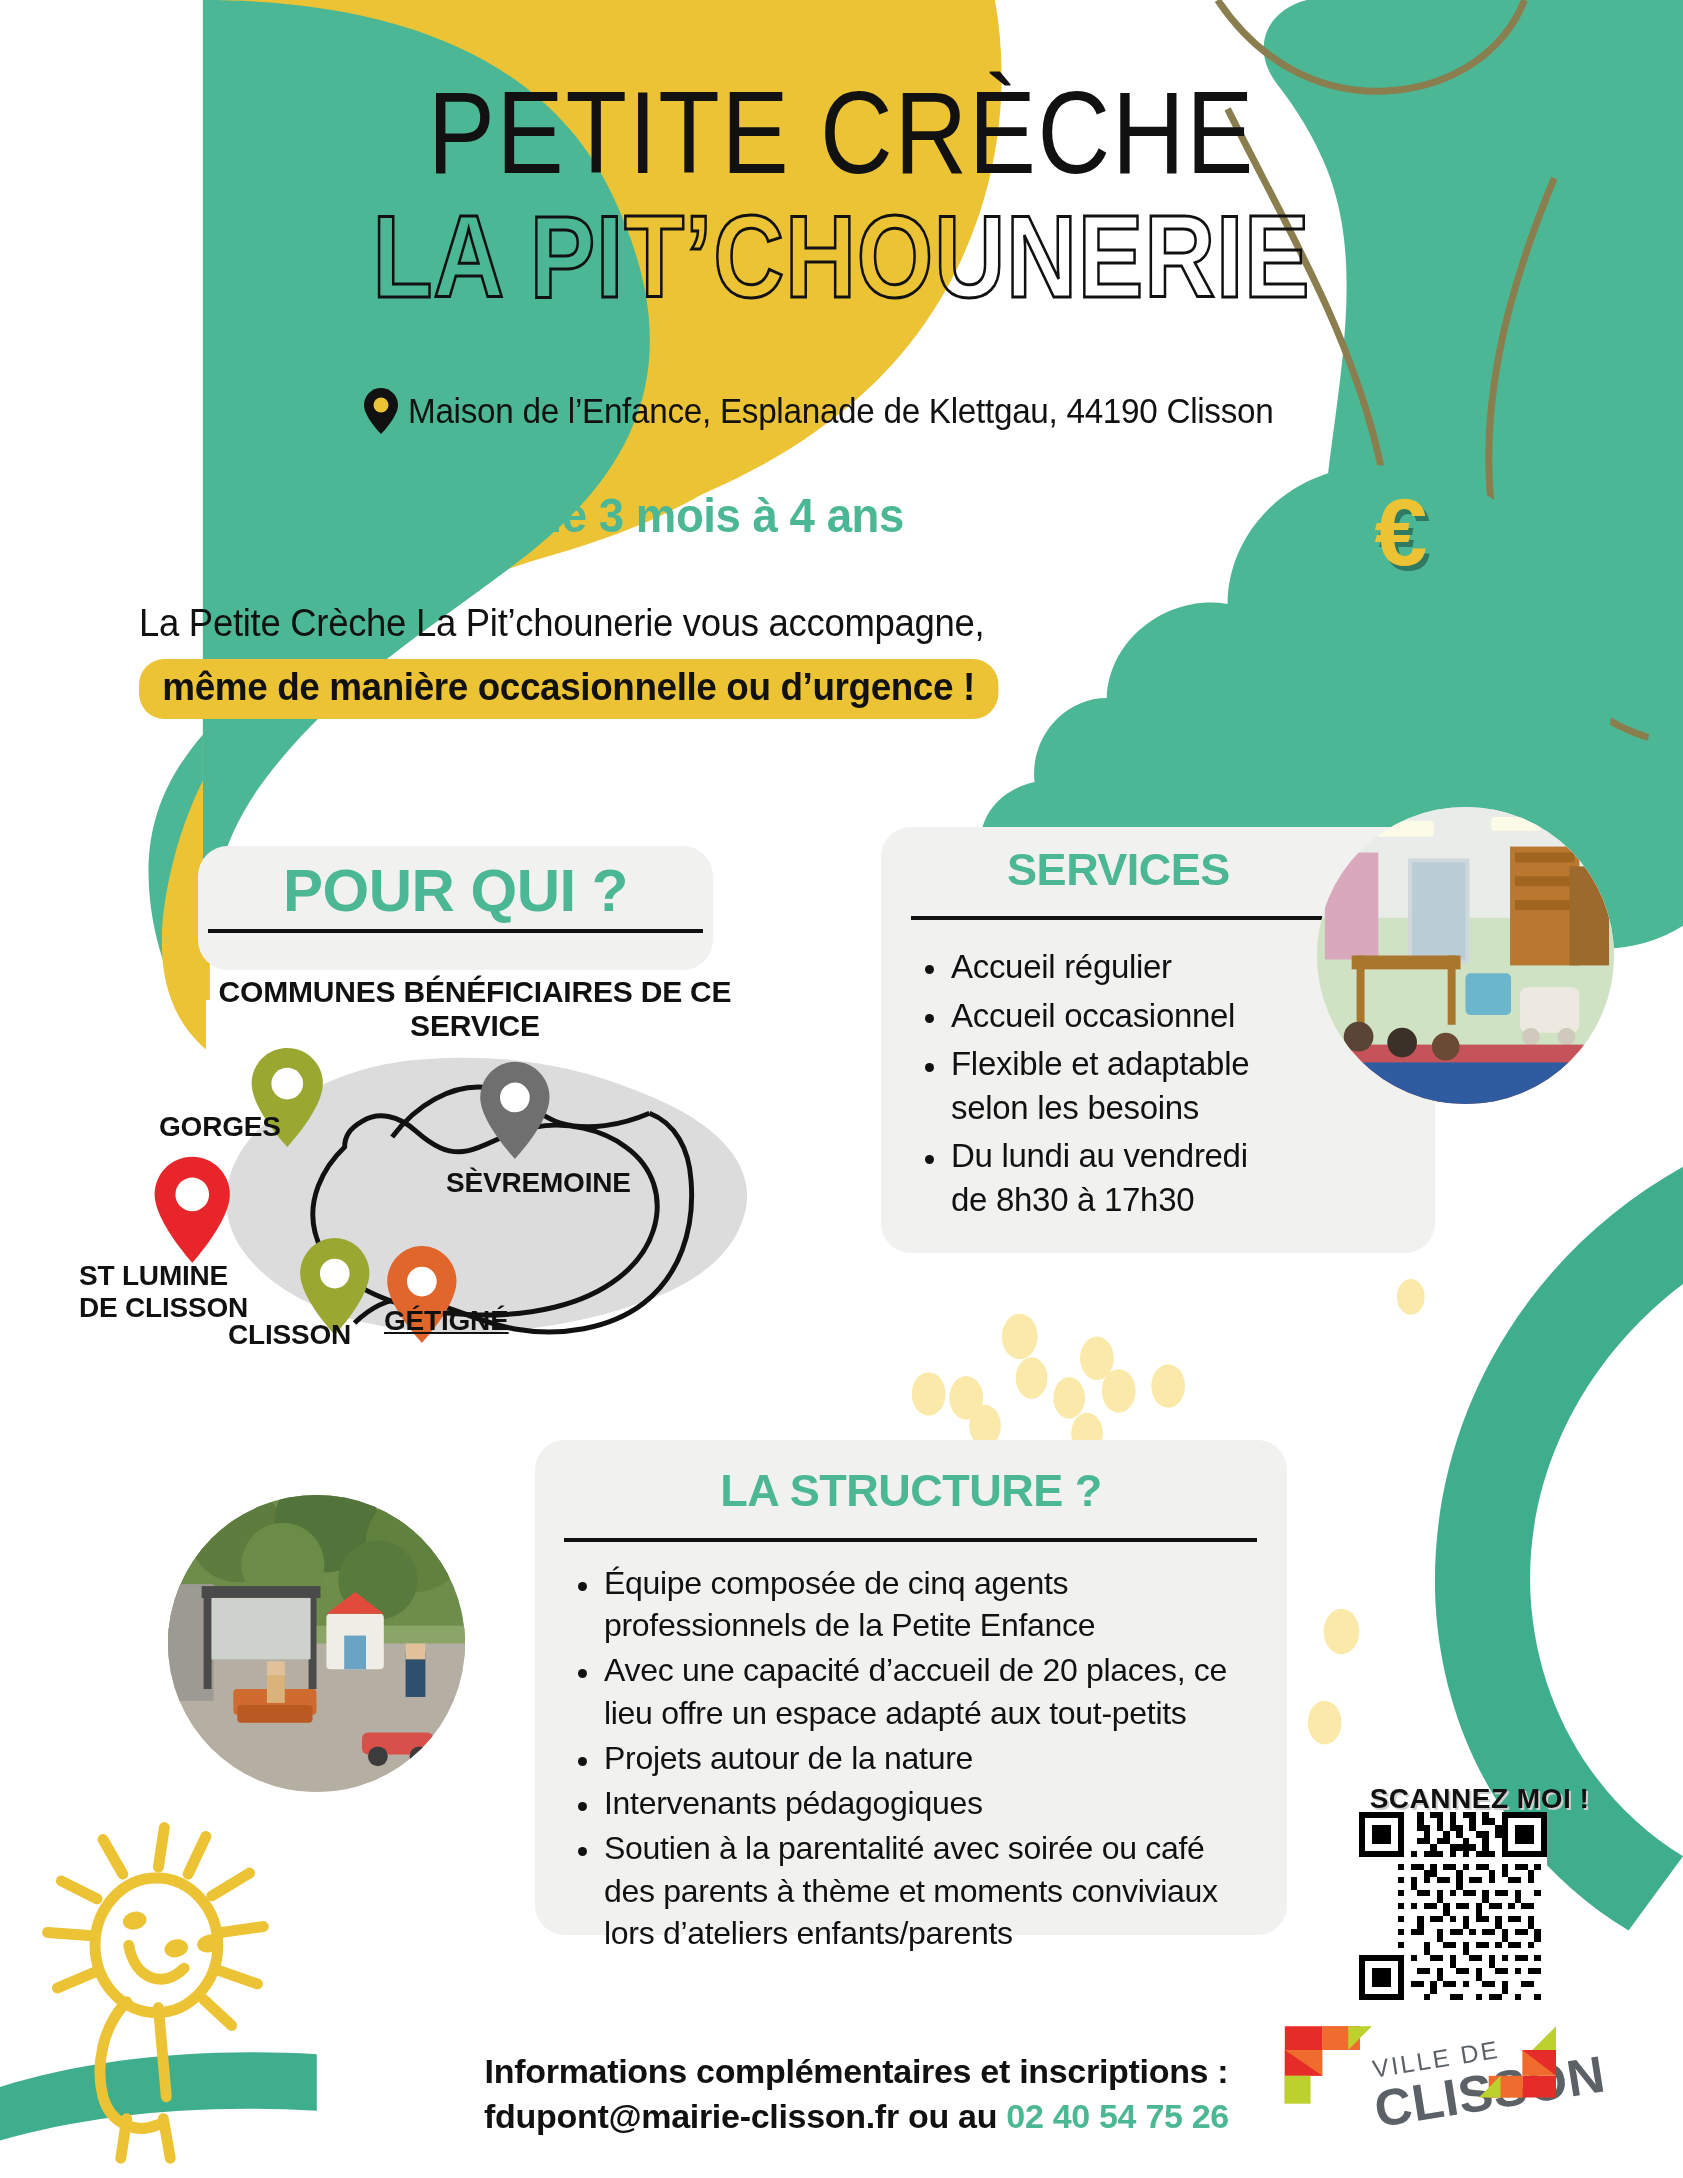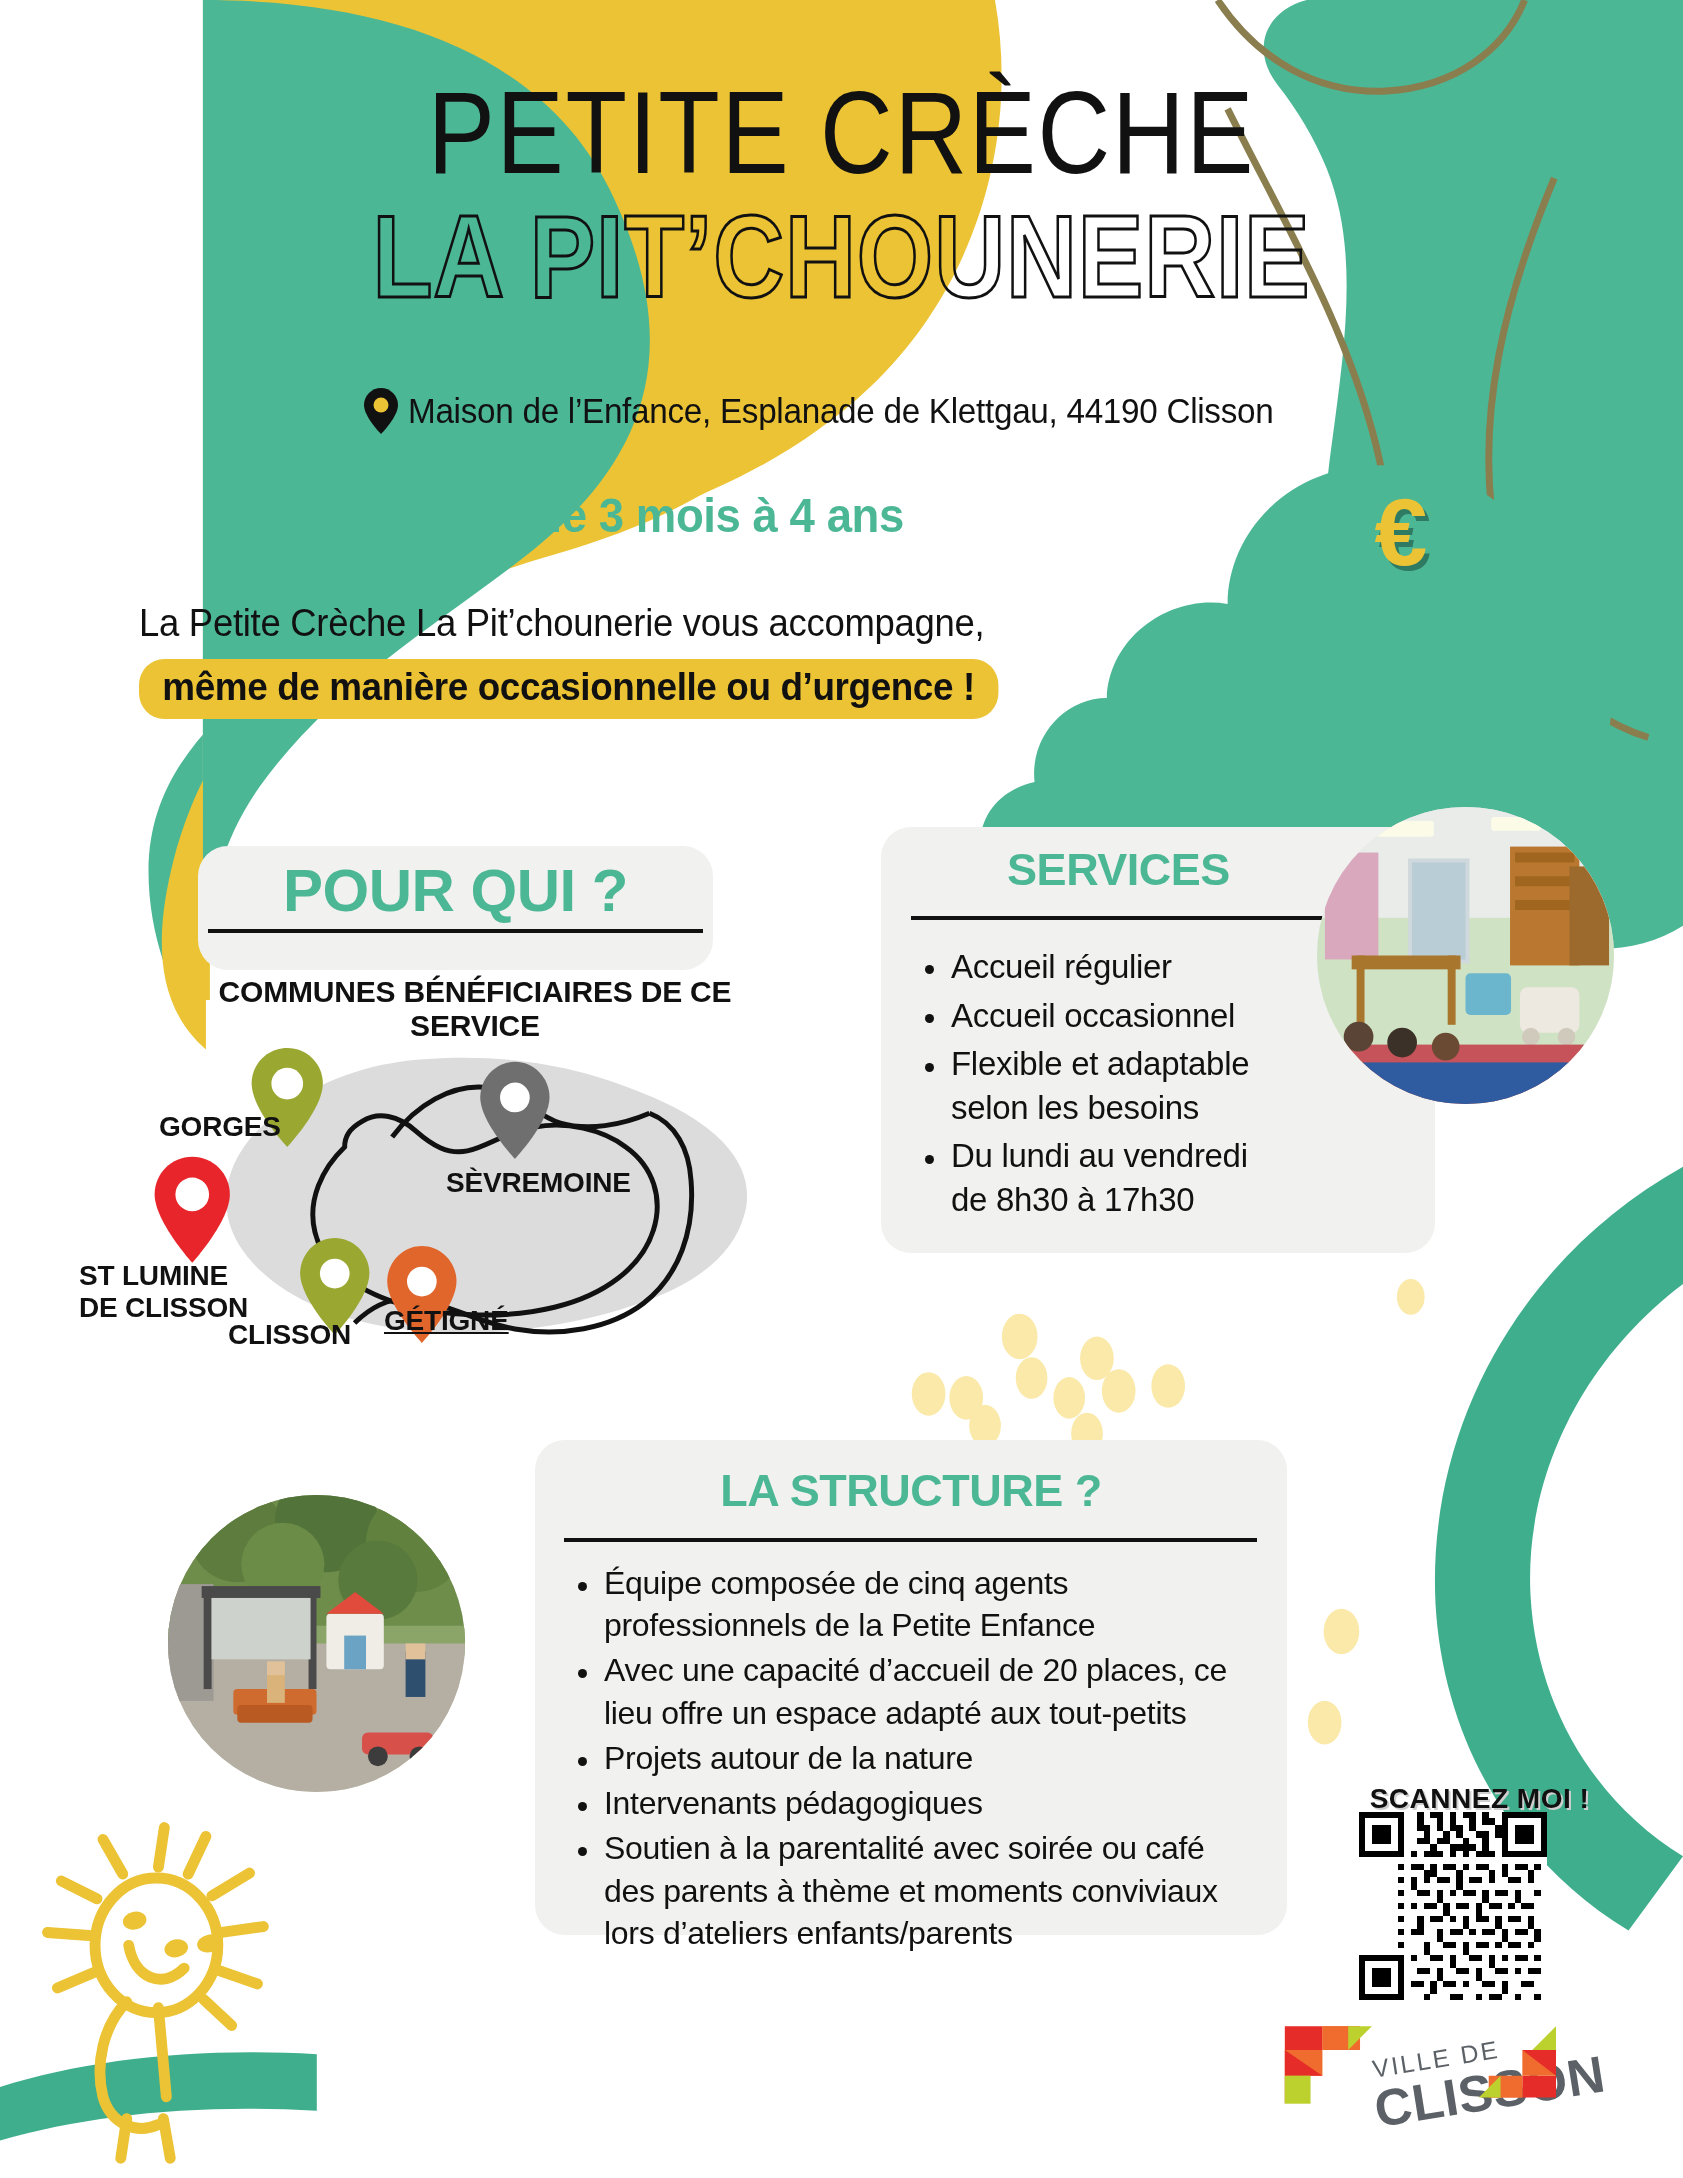--- a/index.html
+++ b/index.html
@@ -518,20 +518,26 @@
         <rect x="25" y="26" width="2" height="1"></rect>
         <rect x="10" y="28" width="1" height="1"></rect>
           <rect x="14" y="28" width="2" height="1"></rect>
         <rect x="18" y="28" width="1" height="1"></rect>
           <rect x="20" y="28" width="2" height="1"></rect>
         <rect x="24" y="28" width="1" height="1"></rect>
           <rect x="27" y="28" width="1" height="1"></rect>
       </g>
     </svg>
 
+    <div class="footer">
+      <div>Informations complémentaires et inscriptions :</div>
+      <div>
+        <span>fdupont@mairie-clisson.fr</span><span> ou au </span><span class="phone">02 40 54 75 26</span>
+      </div>
+    </div>
 
     <div id="logo">
       <svg width="386" height="149" viewBox="0 0 390 150">
         <g>
           <polygon points="18,6 56,6 56,30 18,30" fill="#e62c29"></polygon>
           <polygon points="56,6 94,6 56,30" fill="#ef6b2e"></polygon>
           <polygon points="56,6 94,6 94,30 56,30" fill="#ef6b2e"></polygon>
           <polygon points="82,6 106,6 82,30" fill="#bcd02e"></polygon>
           <polygon points="18,30 56,30 56,56 18,56" fill="#ef6b2e"></polygon>
           <polygon points="18,30 56,56 18,56" fill="#e62c29"></polygon>

